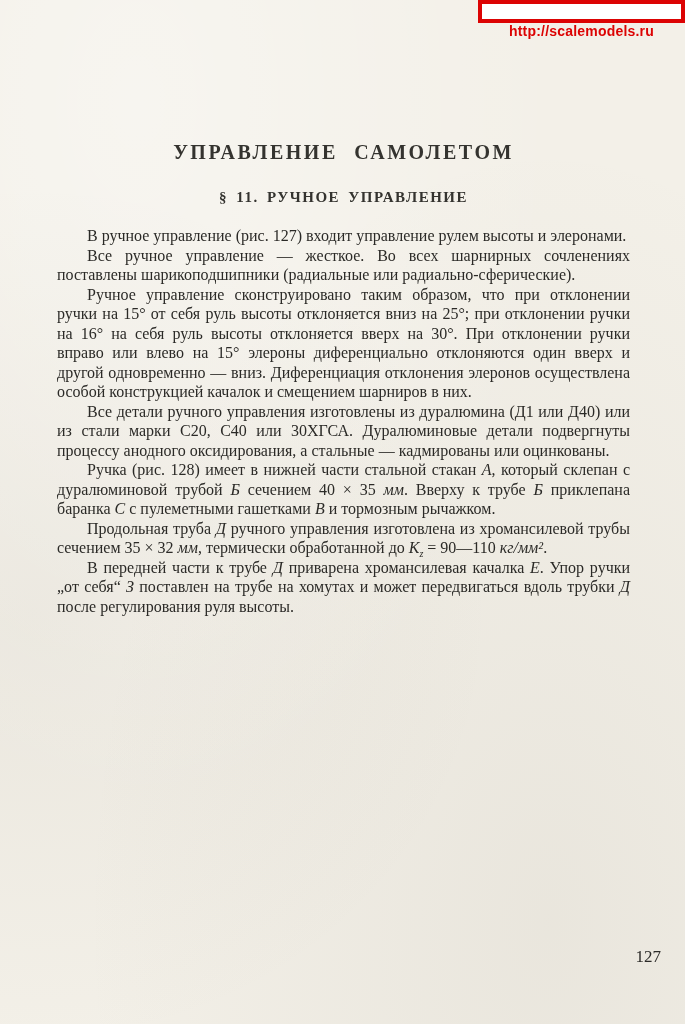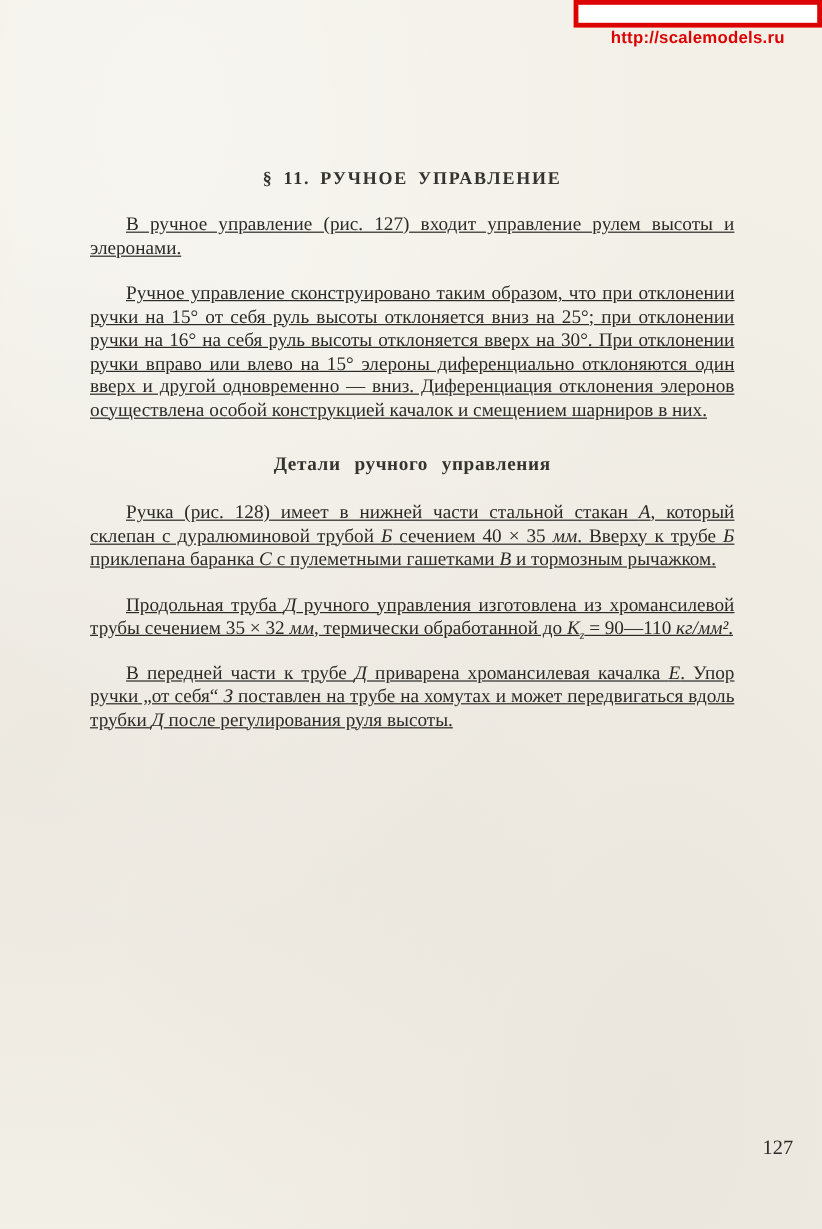--- a/index.html
+++ b/index.html
@@ -61,27 +61,26 @@
   .section{
     text-align:center;
     font-size:15px;
     font-weight:bold;
     letter-spacing:1.5px;
     word-spacing:3px;
     color:#34332f;
     margin:0 0 20px 0;
   }
   .para{
-    margin:18px;
+    margin:0;
     font-size:16px;
     line-height:19.5px;
     text-align:justify;
     text-indent:30px;
     color:#2b2a27;
-    text-decoration:underline;
   }
   .para sub{
     font-size:10px;
     line-height:0;
   }
   .subheading{
     text-align:center;
     font-size:16px;
     font-weight:bold;
     letter-spacing:0.5px;
@@ -101,29 +100,31 @@
 <body>
 
 <div class="page">
 
   <div class="banner">
     <span>http://scalemodels.ru</span>
   </div>
 
   <div class="content">
 
+    <div class="title">УПРАВЛЕНИЕ САМОЛЕТОМ</div>
 
     <div class="section">§ 11. РУЧНОЕ УПРАВЛЕНИЕ</div>
 
     <div>
         <p class="para"><span>В ручное управление (рис. 127) входит управление рулем высоты и элеронами.</span></p>
+        <p class="para"><span>Все ручное управление — жесткое. Во всех шарнирных сочленениях поставлены шарикоподшипники (радиальные или радиально-сферические).</span></p>
         <p class="para"><span>Ручное управление сконструировано таким образом, что при отклонении ручки на 15° от себя руль высоты отклоняется вниз на 25°; при отклонении ручки на 16° на себя руль высоты отклоняется вверх на 30°. При отклонении ручки вправо или влево на 15° элероны диференциально отклоняются один вверх и другой одновременно — вниз. Диференциация отклонения элеронов осуществлена особой конструкцией качалок и смещением шарниров в них.</span></p>
+        <p class="para"><span>Все детали ручного управления изготовлены из дуралюмина (Д1 или Д40) или из стали марки С20, С40 или 30ХГСА. Дуралюминовые детали подвергнуты процессу анодного оксидирования, а стальные — кадмированы или оцинкованы.</span></p>
       </div>
 
-    <div class="subheading">Детали  ручного  управления</div>
 
     <div>
         <p class="para"><span>Ручка (рис. 128) имеет в нижней части стальной стакан </span><span style="font-style: italic;">А</span><span>, который склепан с дуралюминовой трубой </span><span style="font-style: italic;">Б</span><span> сечением 40 × 35 </span><span style="font-style: italic;">мм</span><span>. Вверху к трубе </span><span style="font-style: italic;">Б</span><span> приклепана баранка </span><span style="font-style: italic;">С</span><span> с пулеметными гашетками </span><span style="font-style: italic;">В</span><span> и тормозным рычажком.</span></p>
         <p class="para"><span>Продольная труба </span><span style="font-style: italic;">Д</span><span> ручного управления изготовлена из хромансилевой трубы сечением 35 × 32 </span><span style="font-style: italic;">мм</span><span>, термически обработанной до </span><span style="font-style: italic;">К</span><sub style="font-style: italic;">z</sub><span> = 90—110 </span><span style="font-style: italic;">кг/мм²</span><span>.</span></p>
         <p class="para"><span>В передней части к трубе </span><span style="font-style: italic;">Д</span><span> приварена хромансилевая качалка </span><span style="font-style: italic;">Е</span><span>. Упор ручки „от себя“ </span><span style="font-style: italic;">З</span><span> поставлен на трубе на хомутах и может передвигаться вдоль трубки </span><span style="font-style: italic;">Д</span><span> после регулирования руля высоты.</span></p>
       </div>
   </div>
 
   <div class="pagenum">127</div>
 

